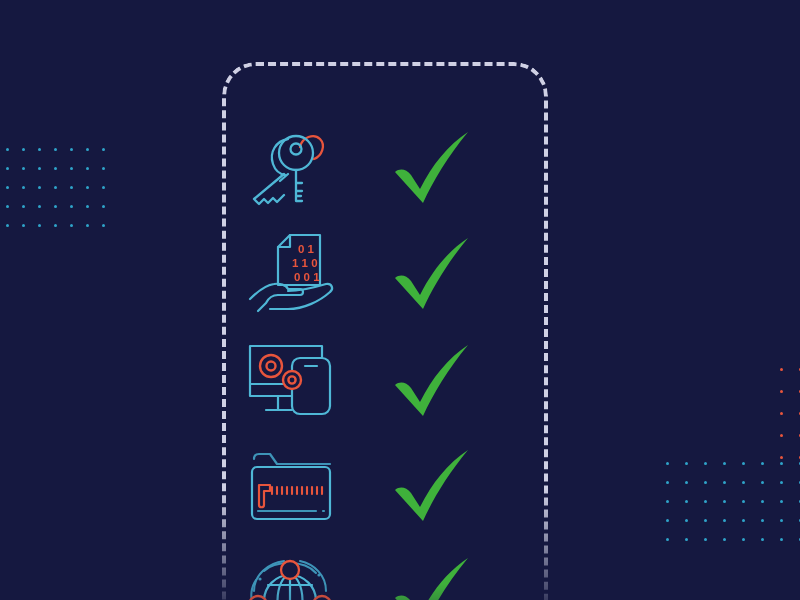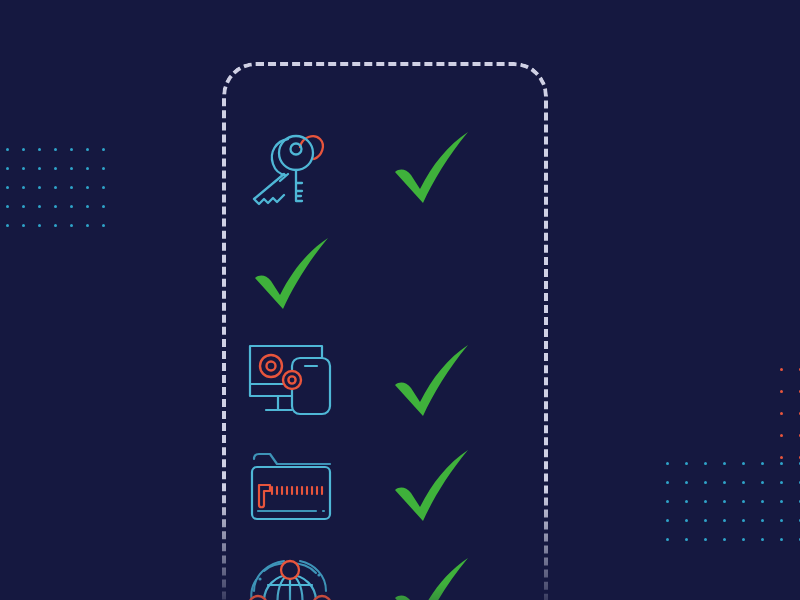--- a/index.html
+++ b/index.html
@@ -227,20 +227,39 @@
         </svg>
       </div>
       <div class="row-check">
         <svg class="check-svg" width="92" height="84" viewBox="0 0 92 84" fill="none">
           <path d="M9 47 C14 43, 20 44, 25 50 L34 64 C46 40, 62 20, 82 7 C62 31, 47 56, 37 78 Z" fill="#3FB13B"></path>
         </svg>
       </div>
     </div>
 
     <div class="row" id="row-2">
+      <div class="row-icon">
+        <svg class="icon-svg" width="96" height="88" viewBox="0 0 96 88" fill="none" stroke-linecap="round" stroke-linejoin="round">
+
+          <path d="M34 18 L46 6 L76 6 L76 56 L34 56 Z" stroke="#4FB7D6" stroke-width="2.2" fill="none"></path>
+          <path d="M46 6 L46 18 L34 18" stroke="#4FB7D6" stroke-width="2.2" fill="none"></path>
+
+          <g fill="#E8553C" font-family="'Liberation Sans', sans-serif" font-size="11.5" font-weight="bold">
+            <text x="54" y="24">0 1</text>
+            <text x="48" y="38">1 1 0</text>
+            <text x="50" y="52">0 0 1</text>
+          </g>
+
+          <path d="M6 70 C14 62, 22 56, 30 55 C36 54, 42 56, 44 60 L56 60" stroke="#4FB7D6" stroke-width="2.2" fill="none"></path>
+          <path d="M56 60 C60 60, 60 66, 56 66 L34 66" stroke="#4FB7D6" stroke-width="2.2" fill="none"></path>
+          <path d="M34 66 C28 66, 24 70, 22 74 L14 82" stroke="#4FB7D6" stroke-width="2.2" fill="none"></path>
+          <path d="M44 62 C56 62, 72 58, 82 55 C88 54, 90 60, 86 63 C76 72, 60 80, 44 80 L28 80" stroke="#4FB7D6" stroke-width="2.2" fill="none"></path>
+          <path d="M30 80 L26 80" stroke="#4FB7D6" stroke-width="2.2"></path>
+        </svg>
+      </div>
       <div class="row-check">
         <svg class="check-svg" width="92" height="84" viewBox="0 0 92 84" fill="none">
           <path d="M9 47 C14 43, 20 44, 25 50 L34 64 C46 40, 62 20, 82 7 C62 31, 47 56, 37 78 Z" fill="#3FB13B"></path>
         </svg>
       </div>
     </div>
 
     <div class="row" id="row-3">
       <div class="row-icon">
         <svg class="icon-svg" width="96" height="84" viewBox="0 0 96 84" fill="none" stroke-linecap="round" stroke-linejoin="round">

